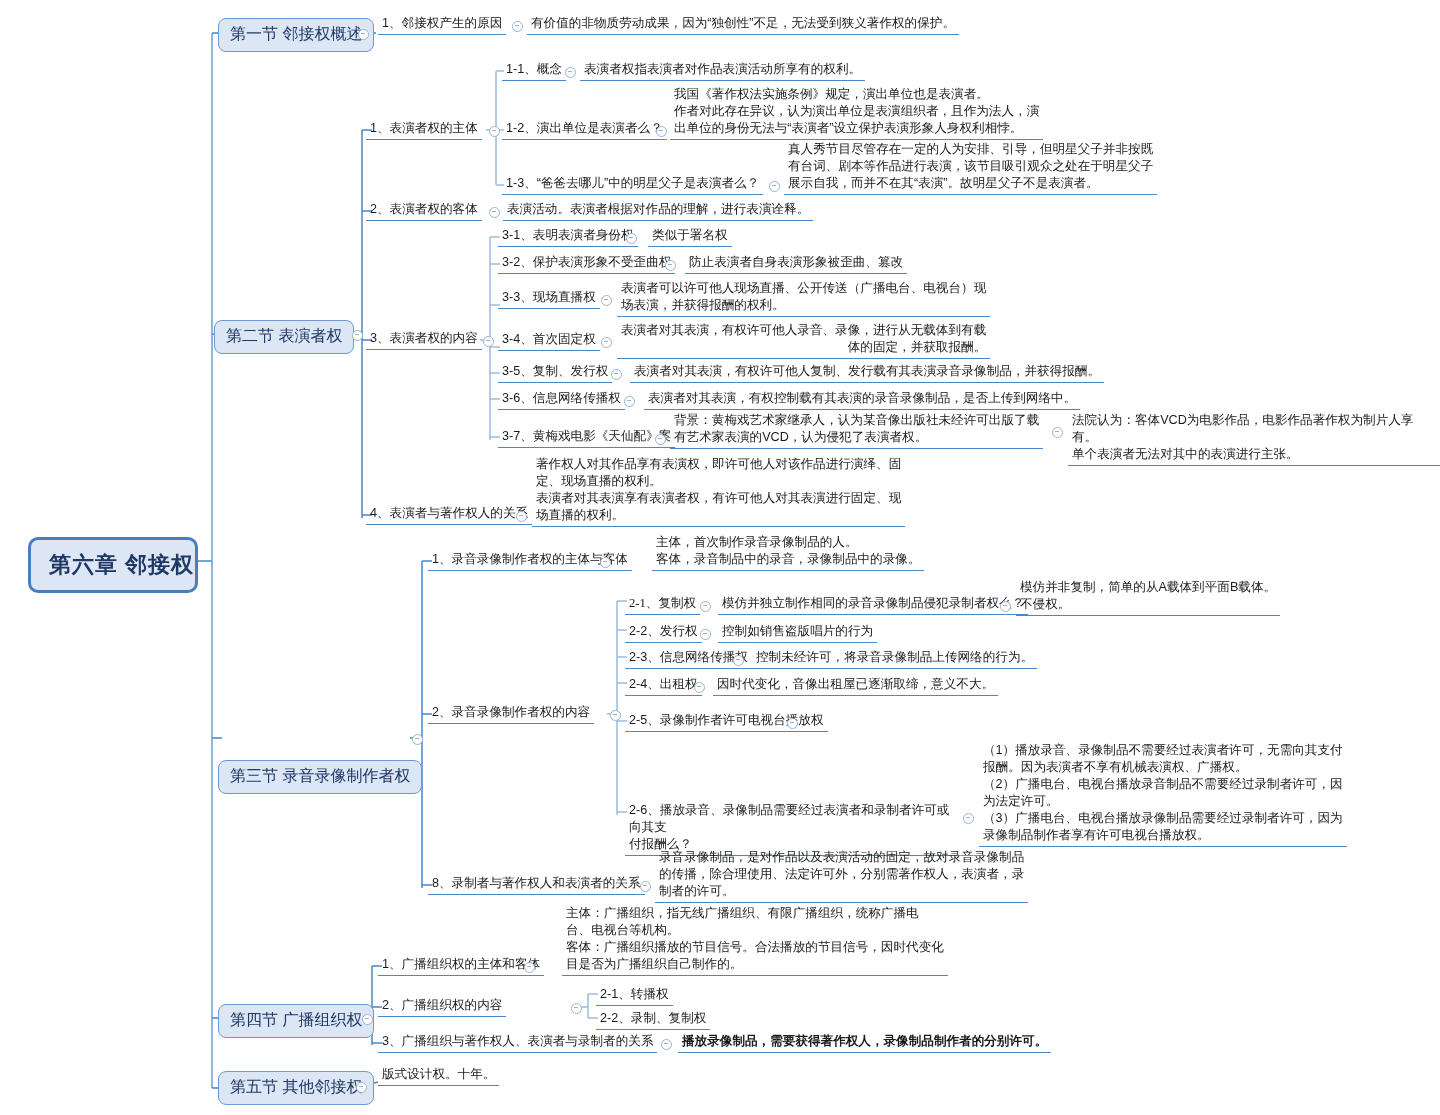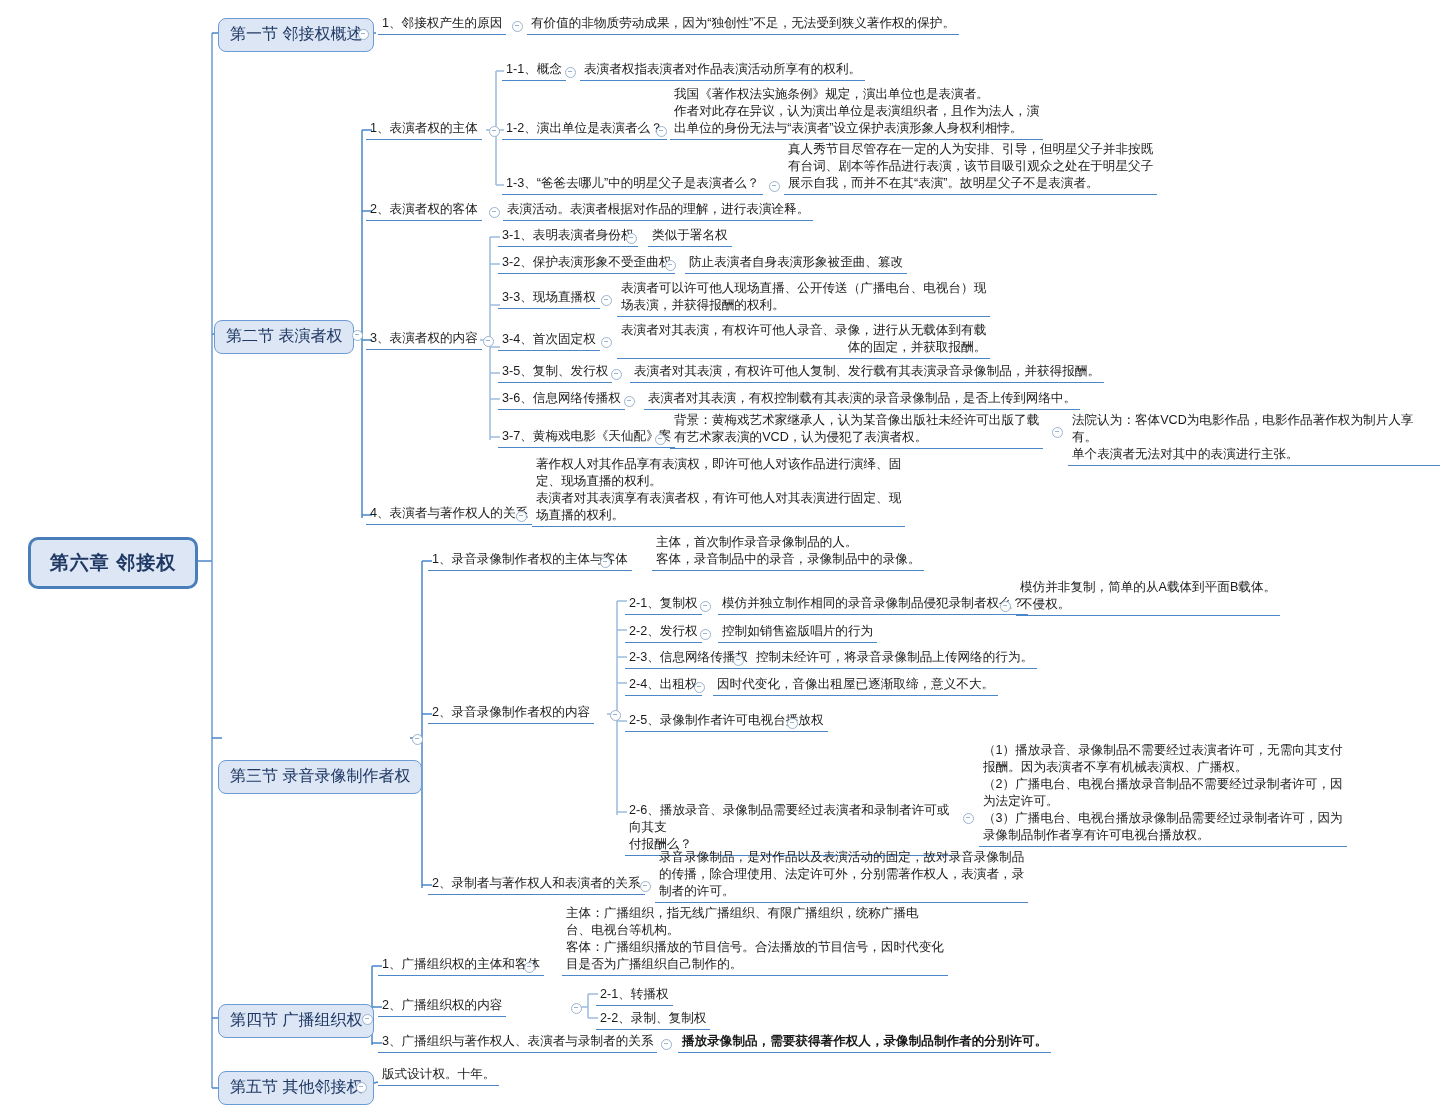--- a/index.html
+++ b/index.html
@@ -31,21 +31,21 @@
   .node {
     position: absolute;
     box-sizing: border-box;
   }
   
   .root {
     background: #dce6f4;
     border: 3px solid #4a7ebb;
     border-radius: 10px;
     color: #1f3864;
-    font-size: 19px;
+    font-size: 22px;
     font-weight: bold;
     letter-spacing: 1px;
     padding: 10px 18px;
     text-align: center;
     white-space: nowrap;
   }
   
   .section {
     background: #dce6f4;
     border: 1.6px solid #6b9bd2;
@@ -252,21 +252,21 @@
   <div class="tnode" style="left:428px; top:550px;">1、录音录像制作者权的主体与客体</div>
   <span class="toggle" style="left:600px; top:557px;"></span>
   <div class="tnode wrap" style="left:652px; top:533px;">
     <span class="ln">主体，首次制作录音录像制品的人。</span>
     <span class="ln">客体，录音制品中的录音，录像制品中的录像。</span>
   </div>
 
   <div class="tnode" style="left:428px; top:703px;">2、录音录像制作者权的内容</div>
   <span class="toggle" style="left:610px; top:710px;"></span>
 
-  <div class="tnode" style="left:625px; top:594px;">2-1、复制权</div>
+  <div class="tnode" style="left:625px; top:594px;font-family:Liberation Serif, serif;">2-1、复制权</div>
   <span class="toggle" style="left:700px; top:601px;"></span>
   <div class="tnode" style="left:718px; top:594px;">模仿并独立制作相同的录音录像制品侵犯录制者权么？</div>
   <span class="toggle" style="left:1000px; top:601px;"></span>
   <div class="tnode wrap" style="left:1016px; top:578px;">
     <span class="ln">模仿并非复制，简单的从A载体到平面B载体。</span>
     <span class="ln">不侵权。</span>
   </div>
 
   <div class="tnode" style="left:625px; top:622px;">2-2、发行权</div>
   <span class="toggle" style="left:700px; top:629px;"></span>
@@ -290,21 +290,21 @@
   <span class="toggle" style="left:963px; top:813px;"></span>
   <div class="tnode wrap" style="left:979px; top:741px;">
     <span class="ln">（1）播放录音、录像制品不需要经过表演者许可，无需向其支付</span>
     <span class="ln">报酬。因为表演者不享有机械表演权、广播权。</span>
     <span class="ln">（2）广播电台、电视台播放录音制品不需要经过录制者许可，因</span>
     <span class="ln">为法定许可。</span>
     <span class="ln">（3）广播电台、电视台播放录像制品需要经过录制者许可，因为</span>
     <span class="ln">录像制品制作者享有许可电视台播放权。</span>
   </div>
 
-  <div class="tnode" style="left:428px; top:874px;">2、录制者与著作权人和表演者的关系</div>
+  <div class="tnode" style="left:428px; top:874px;">8、录制者与著作权人和表演者的关系</div>
   <span class="toggle" style="left:640px; top:881px;"></span>
   <div class="tnode wrap" style="left:655px; top:848px;">
     <span class="ln">录音录像制品，是对作品以及表演活动的固定，故对录音录像制品</span>
     <span class="ln">的传播，除合理使用、法定许可外，分别需著作权人，表演者，录</span>
     <span class="ln">制者的许可。</span>
   </div>
 
   <div class="node section" style="left:218px; top:1004px;">第四节 广播组织权</div>
   <span class="toggle" style="left:362px; top:1014px;"></span>
 

